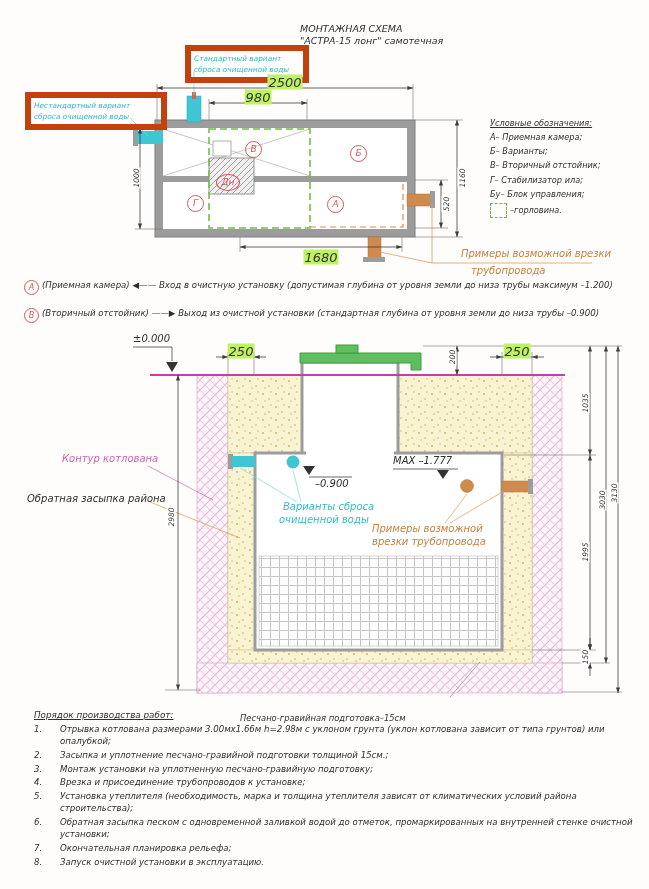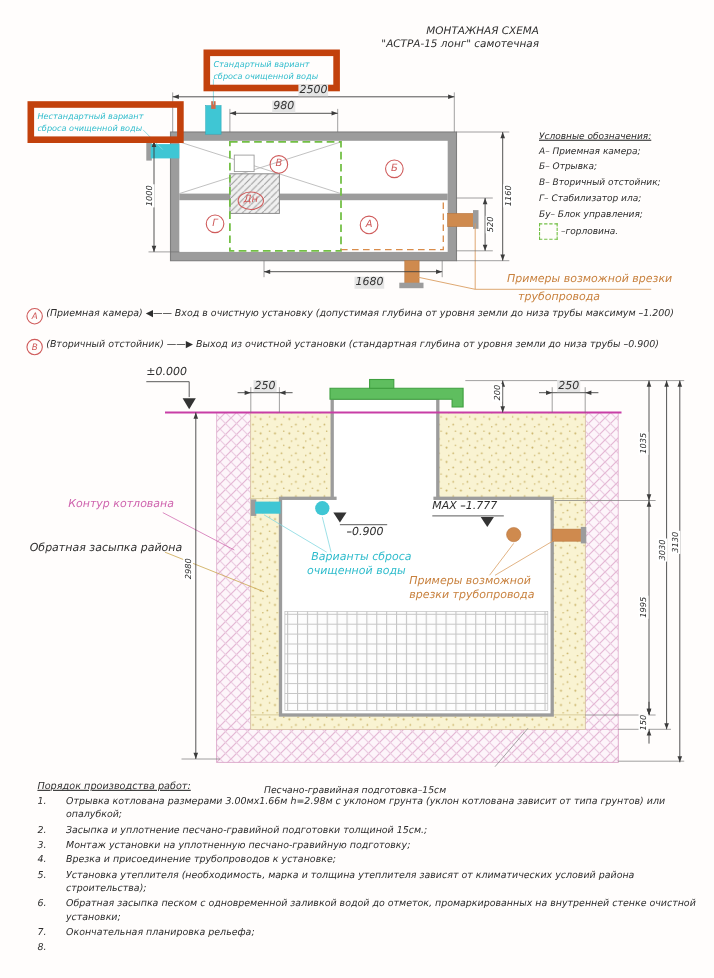--- a/index.html
+++ b/index.html
@@ -1,27 +1,27 @@
 <!DOCTYPE html>
 <html><head>
 <meta charset="utf-8">
 <style>
   html,body{margin:0;padding:0;background:#ffffff;}
   .canvas{position:relative;width:649px;height:889px;background:#fffdfc;overflow:hidden;
           font-family:"DejaVu Sans",sans-serif;}
   svg.draw{position:absolute;left:0;top:0;}
   .t{position:absolute;font-style:italic;color:#2e2e2e;white-space:nowrap;z-index:3;}
-  .dim{position:absolute;font-style:italic;font-size:10px;color:#333;background:#e5e5e5;
+  .dim{position:absolute;font-style:italic;font-size:13px;color:#333;background:#bef264;
        padding:0 1px;transform:translate(-50%,-50%);z-index:3;white-space:nowrap;}
   .dimv{position:absolute;font-style:italic;font-size:7.5px;color:#333;background:#fff;
         padding:0 1px;transform:translate(-50%,-50%) rotate(-90deg);z-index:3;white-space:nowrap;}
   .cyan{color:#2fbccc;}
   .orangec{color:#c8813e;}
   .magentac{color:#cf64ae;}
-  .title-block{position:absolute;left:300px;top:23px;width:190px;text-align:right;
+  .title-block{position:absolute;left:300px;top:23px;width:190px;text-align:left;
                font-style:italic;font-size:9.5px;color:#2e2e2e;z-index:3;line-height:12px;}
   .lblbox{position:absolute;border:6px solid #c2410c;z-index:3;padding:2px 3px;
           font-style:italic;font-size:7.4px;line-height:11px;color:#2fbccc;}
   .legend{position:absolute;left:490px;top:118px;z-index:3;font-style:italic;font-size:8.2px;color:#2e2e2e;}
   .legend .lt{text-decoration:underline;margin-bottom:4px;}
   .legend .li{margin-bottom:4.2px;}
   .legend-neck{display:flex;align-items:center;margin-top:2px;}
   .gsq{width:15px;height:13px;border:1.5px dashed #72bf44;margin-right:3px;}
   .cc{position:absolute;border:1px solid #cf5b5b;color:#cf5b5b;border-radius:50%;
       text-align:center;font-size:9px;font-style:italic;z-index:3;background:rgba(255,255,255,0.0);}
@@ -191,29 +191,29 @@
 <div class="cc cc-s" style="left:350px;top:145px;">Б</div>
 <div class="cc cc-s" style="left:245px;top:141px;">В</div>
 <div class="cc cc-s" style="left:187px;top:195px;">Г</div>
 <div class="cc cc-e" style="left:216px;top:174px;">Дн</div>
 
 <span class="dim" style="left:285px;top:82px;">2500</span>
 <span class="dim" style="left:258px;top:97px;">980</span>
 <span class="dimv" style="left:136px;top:178px;">1000</span>
 <span class="dimv" style="left:462px;top:178px;">1160</span>
 <span class="dimv" style="left:446px;top:204px;">520</span>
-<span class="dim" style="left:336px;top:257px;text-align:right;">1680</span>
+<span class="dim" style="left:321px;top:257px;text-align:right;">1680</span>
 
 <span class="t orangec small-lbl" style="left:461px;top:248px;">Примеры возможной врезки</span>
 <span class="t orangec small-lbl" style="left:471px;top:265px;">трубопровода</span>
 
 <div class="legend">
   <div class="lt">Условные обозначения:</div>
   <div class="li">А– Приемная камера;</div>
-  <div class="li">Б– Отрывка;</div>
+  <div class="li">Б– Варианты;</div>
   <div class="li">В– Вторичный отстойник;</div>
   <div class="li">Г– Стабилизатор ила;</div>
   <div class="li">Бу– Блок управления;</div>
   <div class="legend-neck">
     <span class="gsq"></span>
     <span>–горловина.</span>
   </div>
 </div>
 
 <div class="note-row-circle" style="left:24px;top:280px;">А</div>
@@ -268,16 +268,17 @@
   <div class="pi">
         <span class="pn">6.</span>
         <span>Обратная засыпка песком с одновременной заливкой водой до отметок, промаркированных на внутренней стенке очистной установки;</span>
       </div>
   <div class="pi">
         <span class="pn">7.</span>
         <span>Окончательная планировка рельефа;</span>
       </div>
   <div class="pi">
         <span class="pn">8.</span>
+        <span>Запуск очистной установки в эксплуатацию.</span>
       </div>
 </div>
 
 </div>
 
 </body></html>

